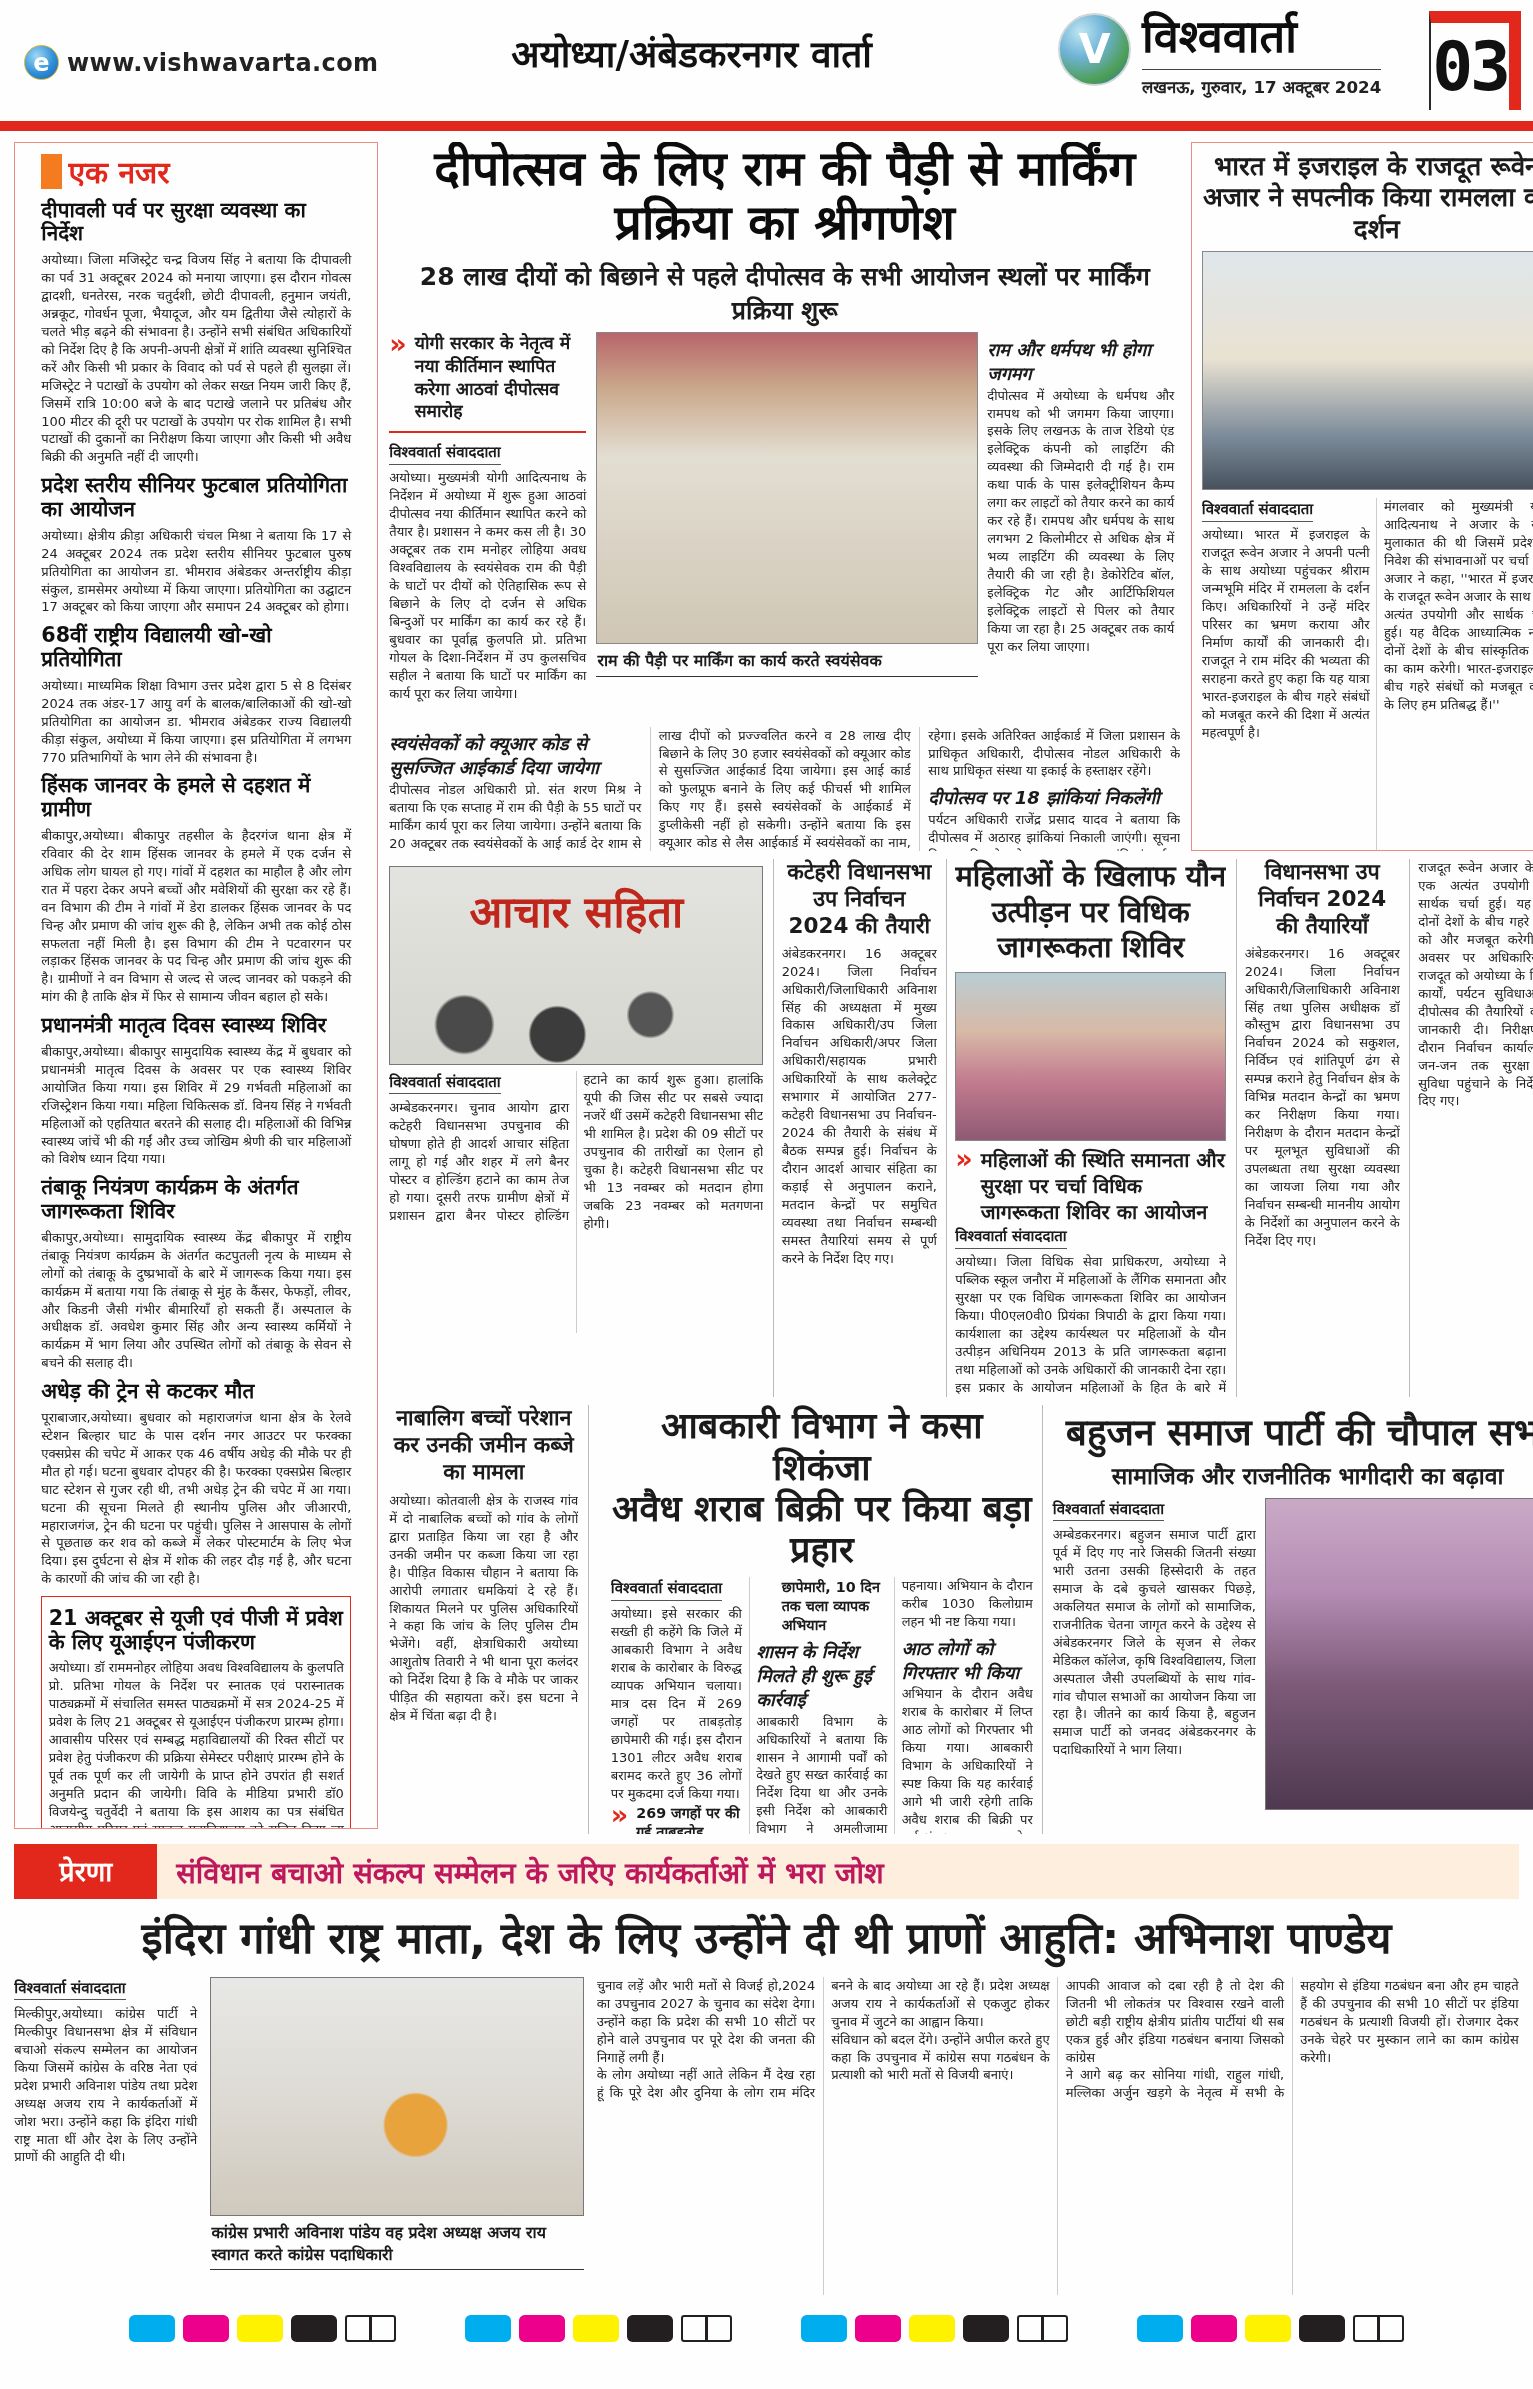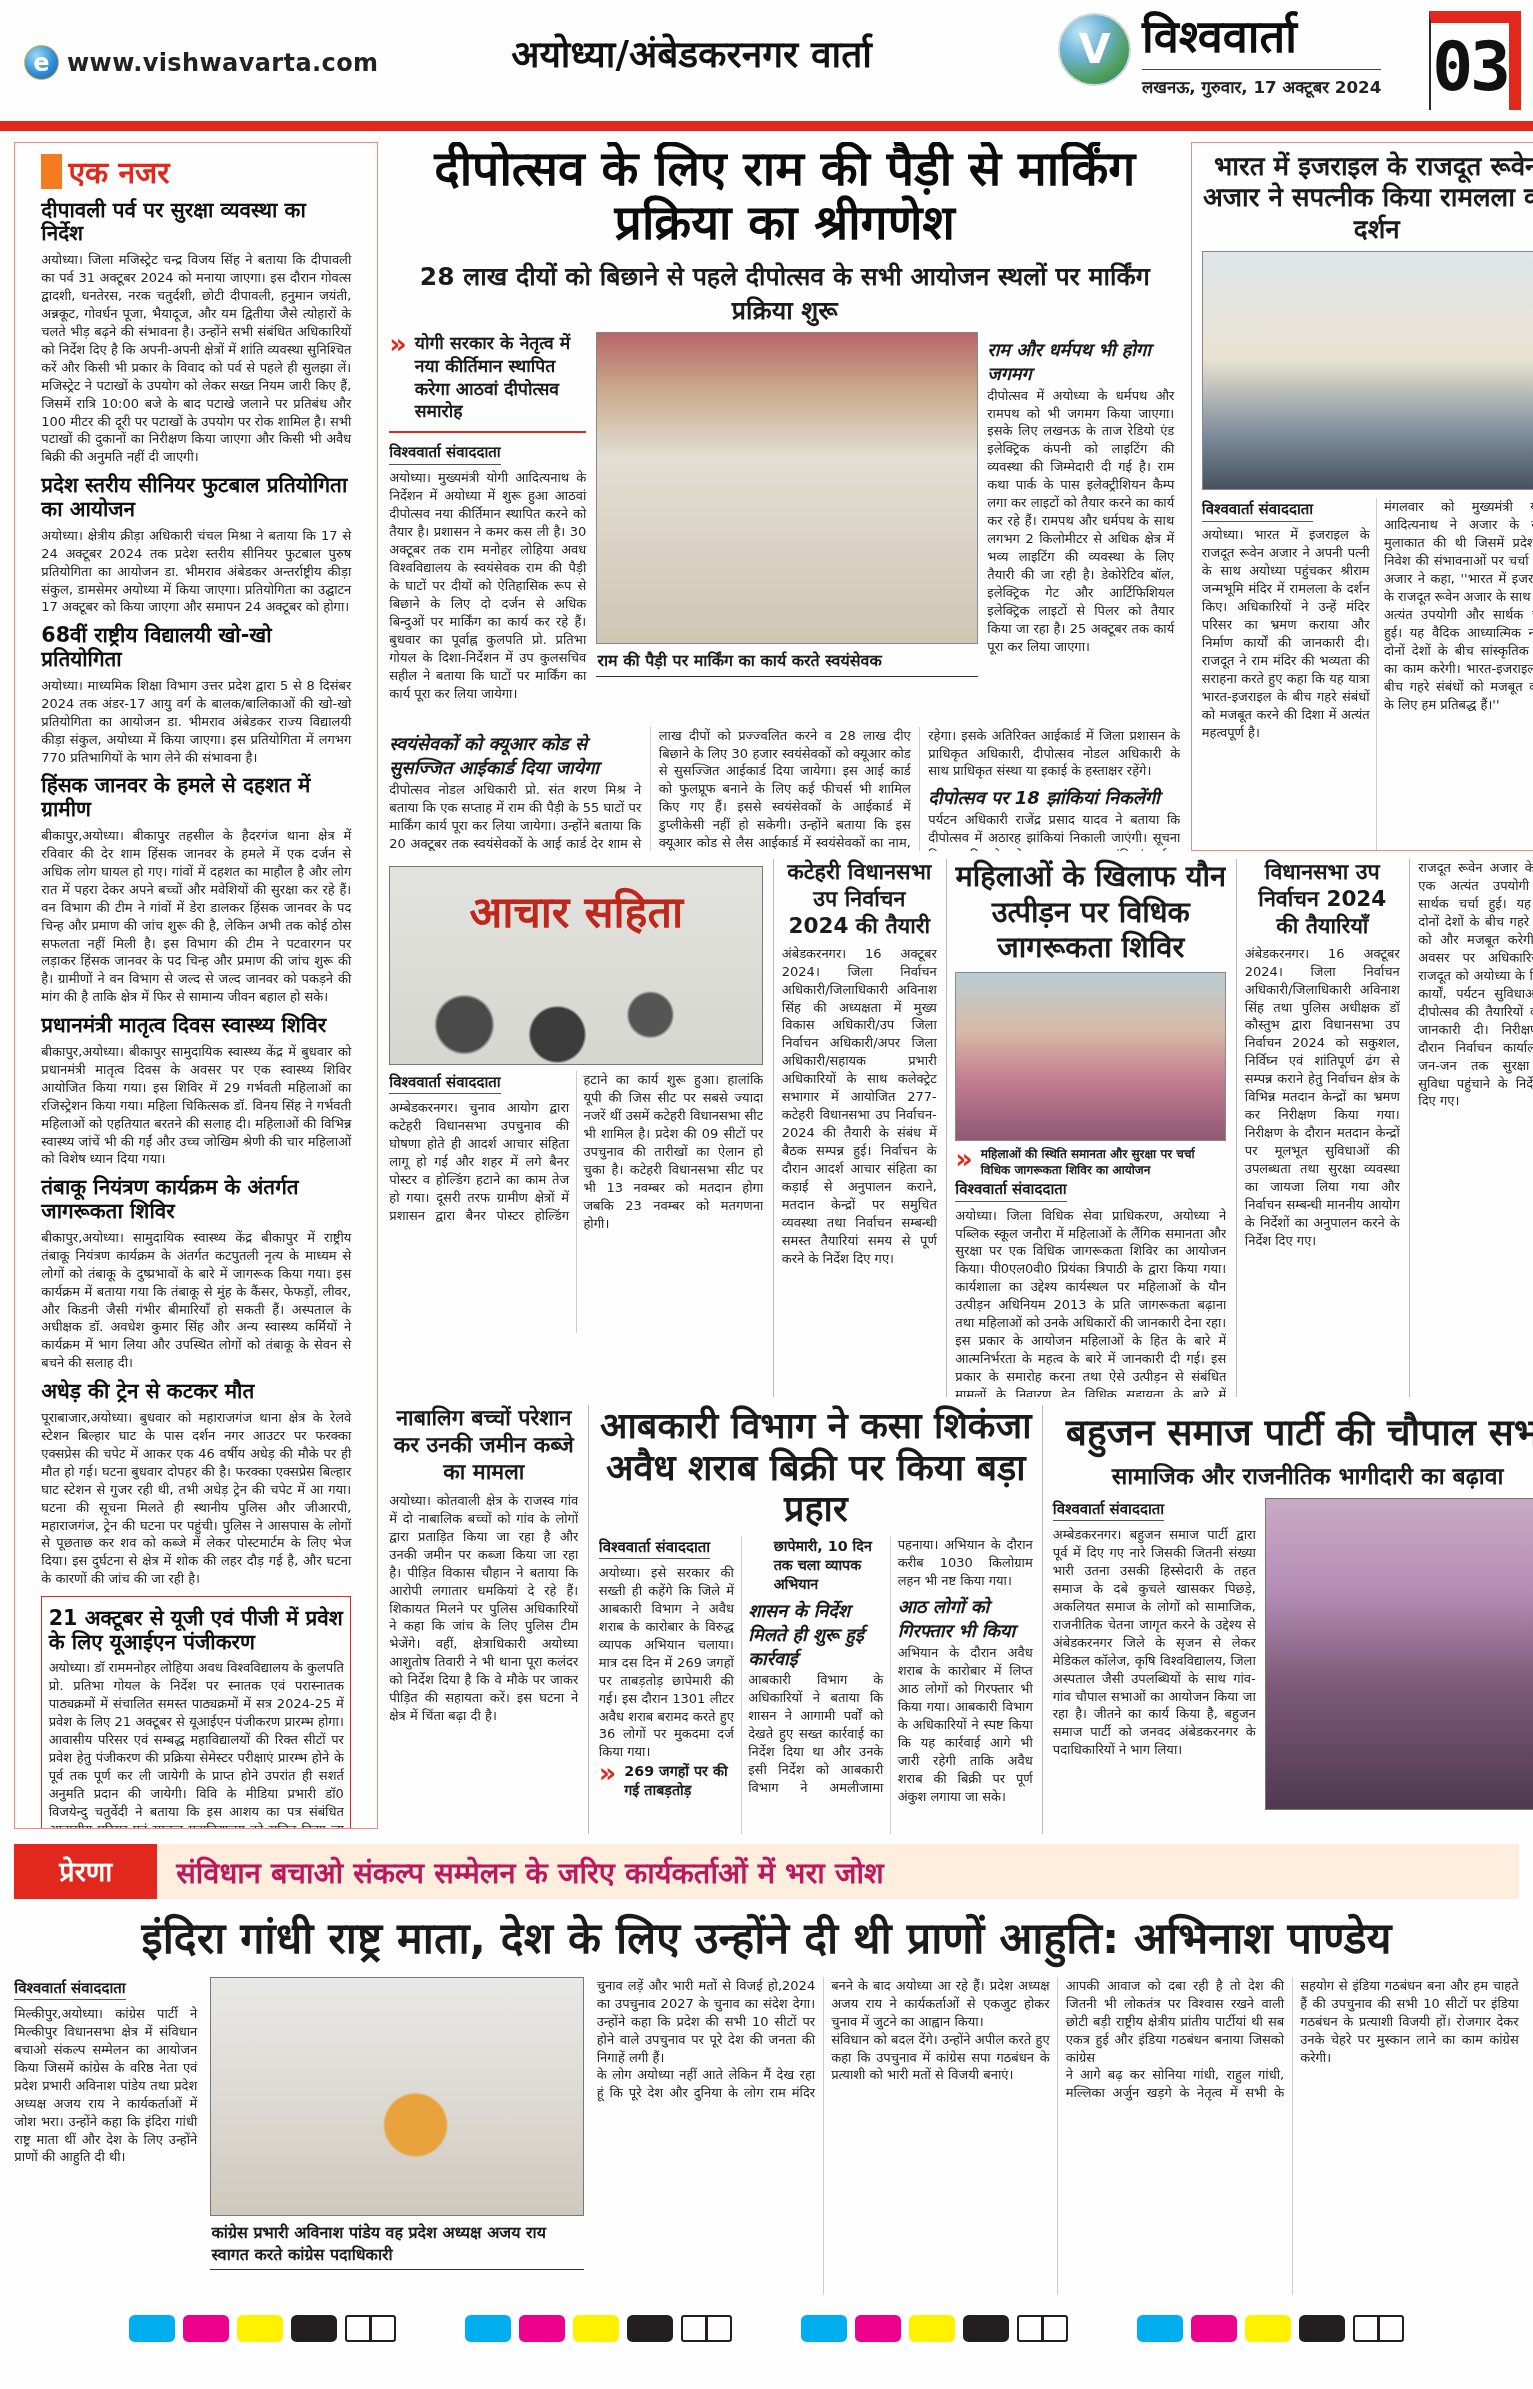--- a/index.html
+++ b/index.html
@@ -248,21 +248,21 @@
         <article class="narrowcol vline" style="padding-left:8px">
           <h2>कटेहरी विधानसभा उप निर्वाचन 2024 की तैयारी</h2>
           <p class="body">अंबेडकरनगर। 16 अक्टूबर 2024। जिला निर्वाचन अधिकारी/जिलाधिकारी अविनाश सिंह की अध्यक्षता में मुख्य विकास अधिकारी/उप जिला निर्वाचन अधिकारी/अपर जिला अधिकारी/सहायक प्रभारी अधिकारियों के साथ कलेक्ट्रेट सभागार में आयोजित 277-कटेहरी विधानसभा उप निर्वाचन- 2024 की तैयारी के संबंध में बैठक सम्पन्न हुई। निर्वाचन के दौरान आदर्श आचार संहिता का कड़ाई से अनुपालन कराने, मतदान केन्द्रों पर समुचित व्यवस्था तथा निर्वाचन सम्बन्धी समस्त तैयारियां समय से पूर्ण करने के निर्देश दिए गए।</p>
         </article>
 
         <article class="mahila vline" style="padding-left:8px">
           <h2>महिलाओं के खिलाफ यौन उत्पीड़न पर विधिक जागरूकता शिविर</h2>
           <div class="photo mahila-photo"></div>
           <div class="chevrow">
             <span class="chev">»</span>
-            <span class="c-bullet" style="font-size:12px">महिलाओं की स्थिति समानता और सुरक्षा पर चर्चा विधिक जागरूकता शिविर का आयोजन</span>
+            <span class="c-bullet" style="font-size:20px">महिलाओं की स्थिति समानता और सुरक्षा पर चर्चा विधिक जागरूकता शिविर का आयोजन</span>
           </div>
           <div class="byline">विश्ववार्ता संवाददाता</div>
           <p class="body">अयोध्या। जिला विधिक सेवा प्राधिकरण, अयोध्या ने पब्लिक स्कूल जनौरा में महिलाओं के लैंगिक समानता और सुरक्षा पर एक विधिक जागरूकता शिविर का आयोजन किया। पी0एल0वी0 प्रियंका त्रिपाठी के द्वारा किया गया। कार्यशाला का उद्देश्य कार्यस्थल पर महिलाओं के यौन उत्पीड़न अधिनियम 2013 के प्रति जागरूकता बढ़ाना तथा महिलाओं को उनके अधिकारों की जानकारी देना रहा। इस प्रकार के आयोजन महिलाओं के हित के बारे में आत्मनिर्भरता के महत्व के बारे में जानकारी दी गई। इस प्रकार के समारोह करना तथा ऐसे उत्पीड़न से संबंधित मामलों के निवारण हेतु विधिक सहायता के बारे में जागरूक किया गया।</p>
         </article>
 
         <article class="narrowcol vline" style="padding-left:8px">
           <h2>विधानसभा उप निर्वाचन 2024 की तैयारियाँ</h2>
           <p class="body">अंबेडकरनगर। 16 अक्टूबर 2024। जिला निर्वाचन अधिकारी/जिलाधिकारी अविनाश सिंह तथा पुलिस अधीक्षक डॉ कौस्तुभ द्वारा विधानसभा उप निर्वाचन 2024 को सकुशल, निर्विघ्न एवं शांतिपूर्ण ढंग से सम्पन्न कराने हेतु निर्वाचन क्षेत्र के विभिन्न मतदान केन्द्रों का भ्रमण कर निरीक्षण किया गया। निरीक्षण के दौरान मतदान केन्द्रों पर मूलभूत सुविधाओं की उपलब्धता तथा सुरक्षा व्यवस्था का जायजा लिया गया और निर्वाचन सम्बन्धी माननीय आयोग के निर्देशों का अनुपालन करने के निर्देश दिए गए।</p>
         </article>
 
@@ -270,21 +270,21 @@
           <p class="body">राजदूत रूवेन अजार के साथ एक अत्यंत उपयोगी और सार्थक चर्चा हुई। यह यात्रा दोनों देशों के बीच गहरे संबंधों को और मजबूत करेगी। इस अवसर पर अधिकारियों ने राजदूत को अयोध्या के विकास कार्यों, पर्यटन सुविधाओं एवं दीपोत्सव की तैयारियों की भी जानकारी दी। निरीक्षण के दौरान निर्वाचन कार्यालय में जन-जन तक सुरक्षा और सुविधा पहुंचाने के निर्देश भी दिए गए।</p>
         </div>
       </div>
 
       <div class="rowC">
         <article class="nabalig">
           <h2>नाबालिग बच्चों परेशान कर उनकी जमीन कब्जे का मामला</h2>
           <p class="body">अयोध्या। कोतवाली क्षेत्र के राजस्व गांव में दो नाबालिक बच्चों को गांव के लोगों द्वारा प्रताड़ित किया जा रहा है और उनकी जमीन पर कब्जा किया जा रहा है। पीड़ित विकास चौहान ने बताया कि आरोपी लगातार धमकियां दे रहे हैं। शिकायत मिलने पर पुलिस अधिकारियों ने कहा कि जांच के लिए पुलिस टीम भेजेंगे। वहीं, क्षेत्राधिकारी अयोध्या आशुतोष तिवारी ने भी थाना पूरा कलंदर को निर्देश दिया है कि वे मौके पर जाकर पीड़ित की सहायता करें। इस घटना ने क्षेत्र में चिंता बढ़ा दी है।</p>
         </article>
 
-        <article class="abkari vline" style="padding-left:10px">
+        <article class="abkari vline" style="padding-left:22px">
           <h1>आबकारी विभाग ने कसा शिकंजा</h1>
           <h1>अवैध शराब बिक्री पर किया बड़ा प्रहार</h1>
           <div class="a-cols">
             <div class="byline">विश्ववार्ता संवाददाता</div>
             <p class="body">अयोध्या। इसे सरकार की सख्ती ही कहेंगे कि जिले में आबकारी विभाग ने अवैध शराब के कारोबार के विरुद्ध व्यापक अभियान चलाया। मात्र दस दिन में 269 जगहों पर ताबड़तोड़ छापेमारी की गई। इस दौरान 1301 लीटर अवैध शराब बरामद करते हुए 36 लोगों पर मुकदमा दर्ज किया गया।</p>
             <div class="chevrow">
               <span class="chev">»</span>
               <span style="font-size:14.3px;font-weight:bold">269 जगहों पर की गई ताबड़तोड़ छापेमारी, 10 दिन तक चला व्यापक अभियान</span>
             </div>
             <span class="subhead-inline">शासन के निर्देश मिलते ही शुरू हुई कार्रवाई</span>

